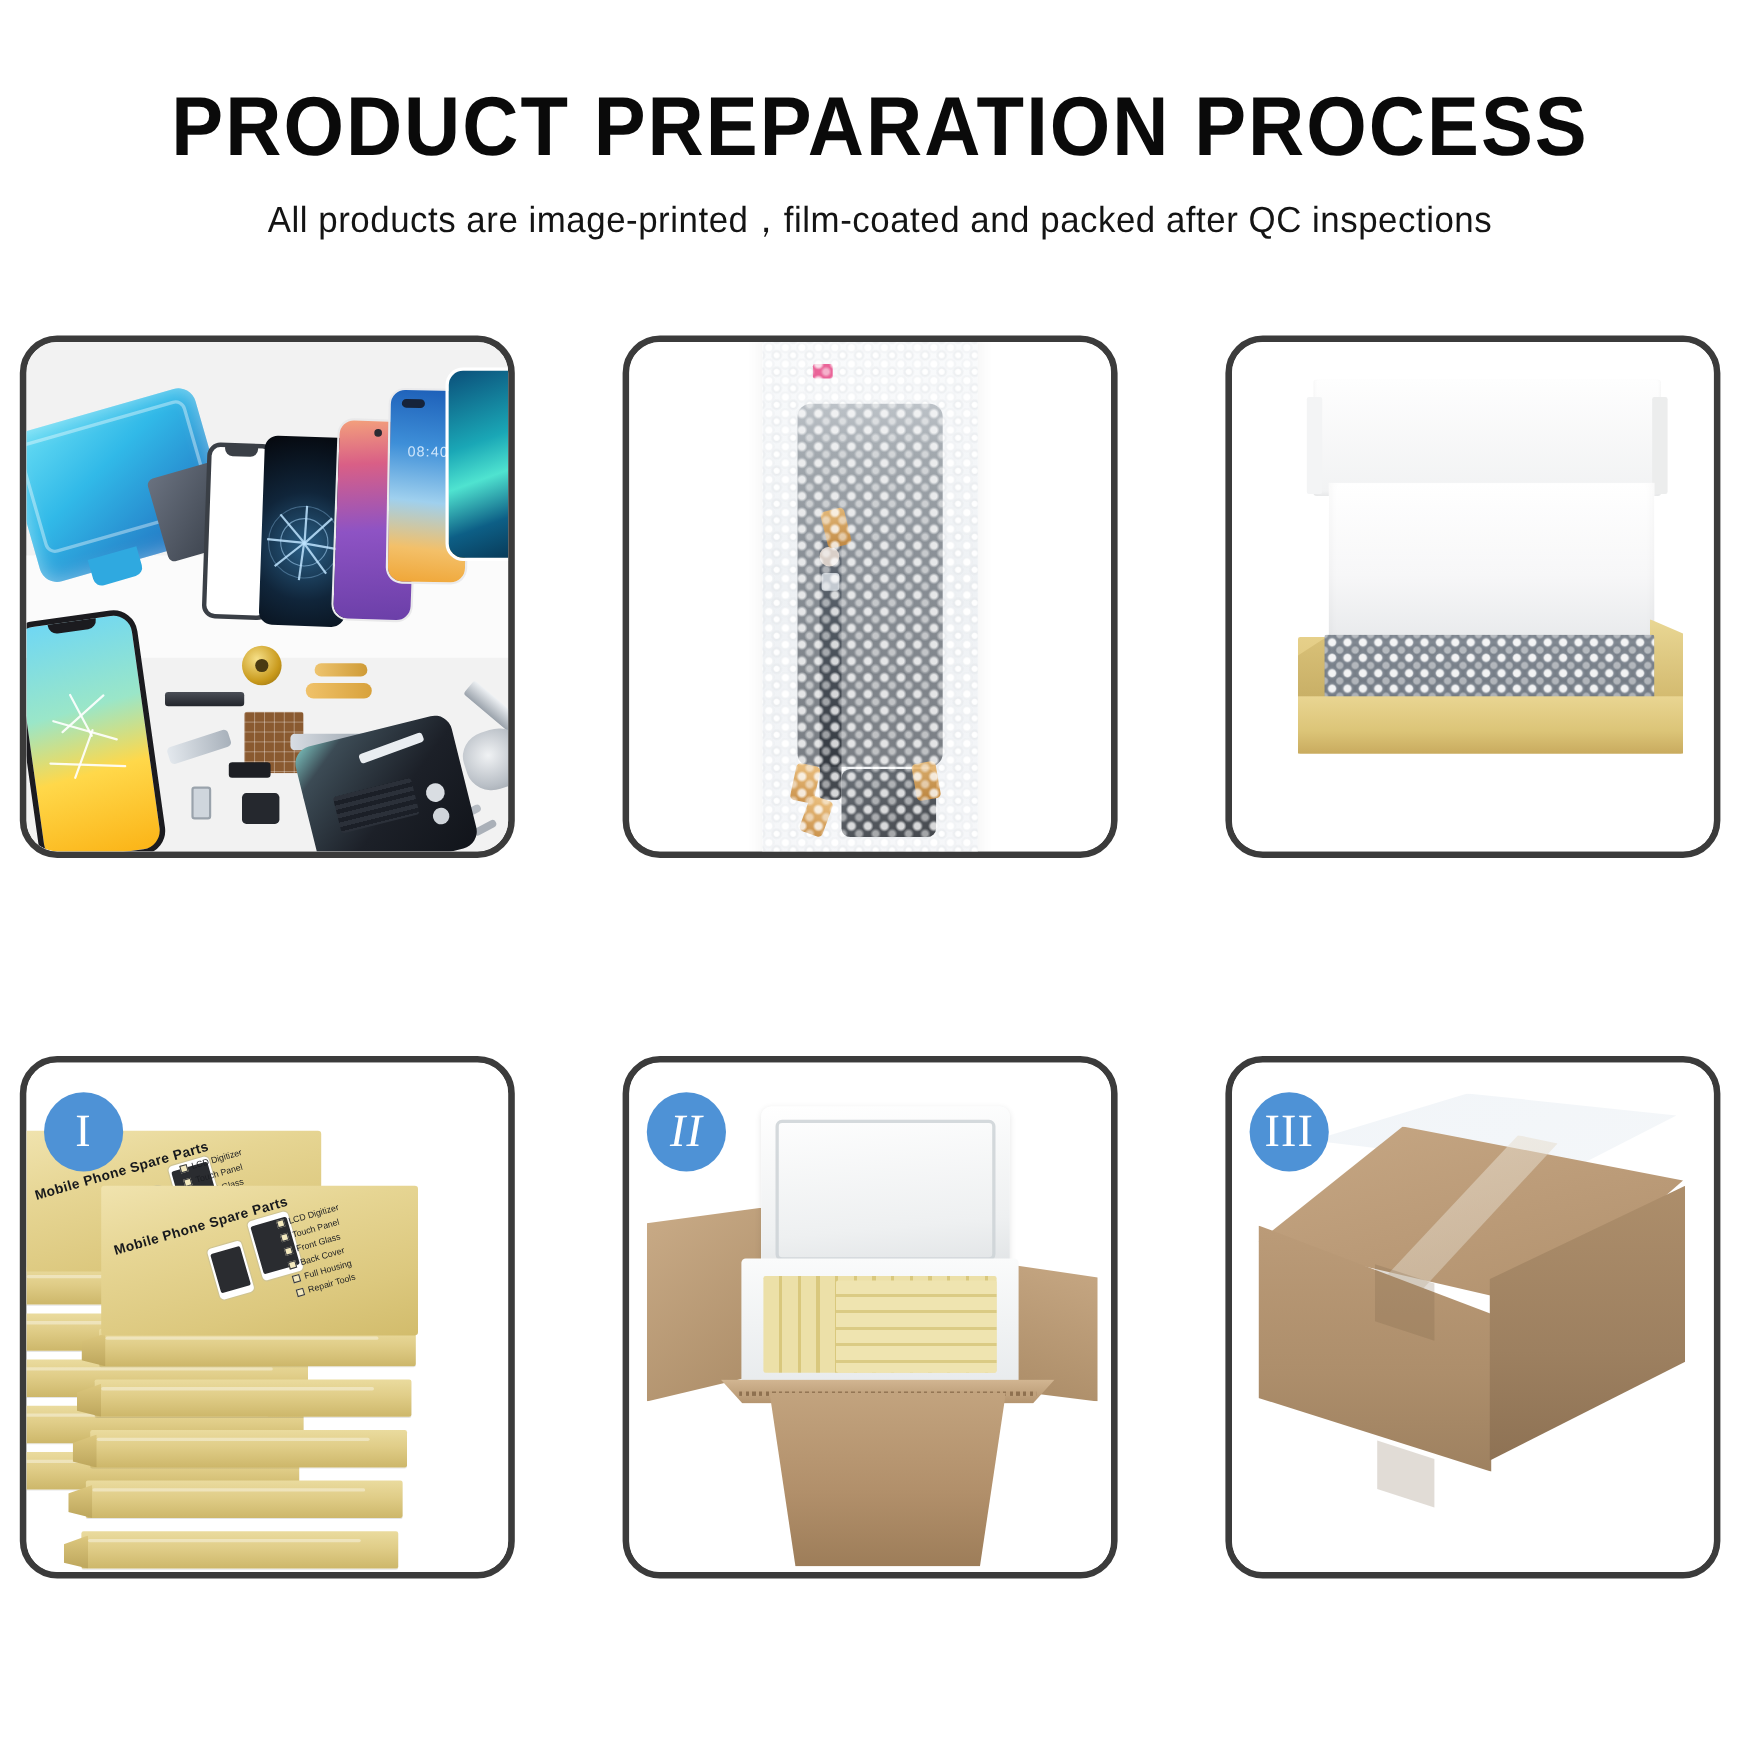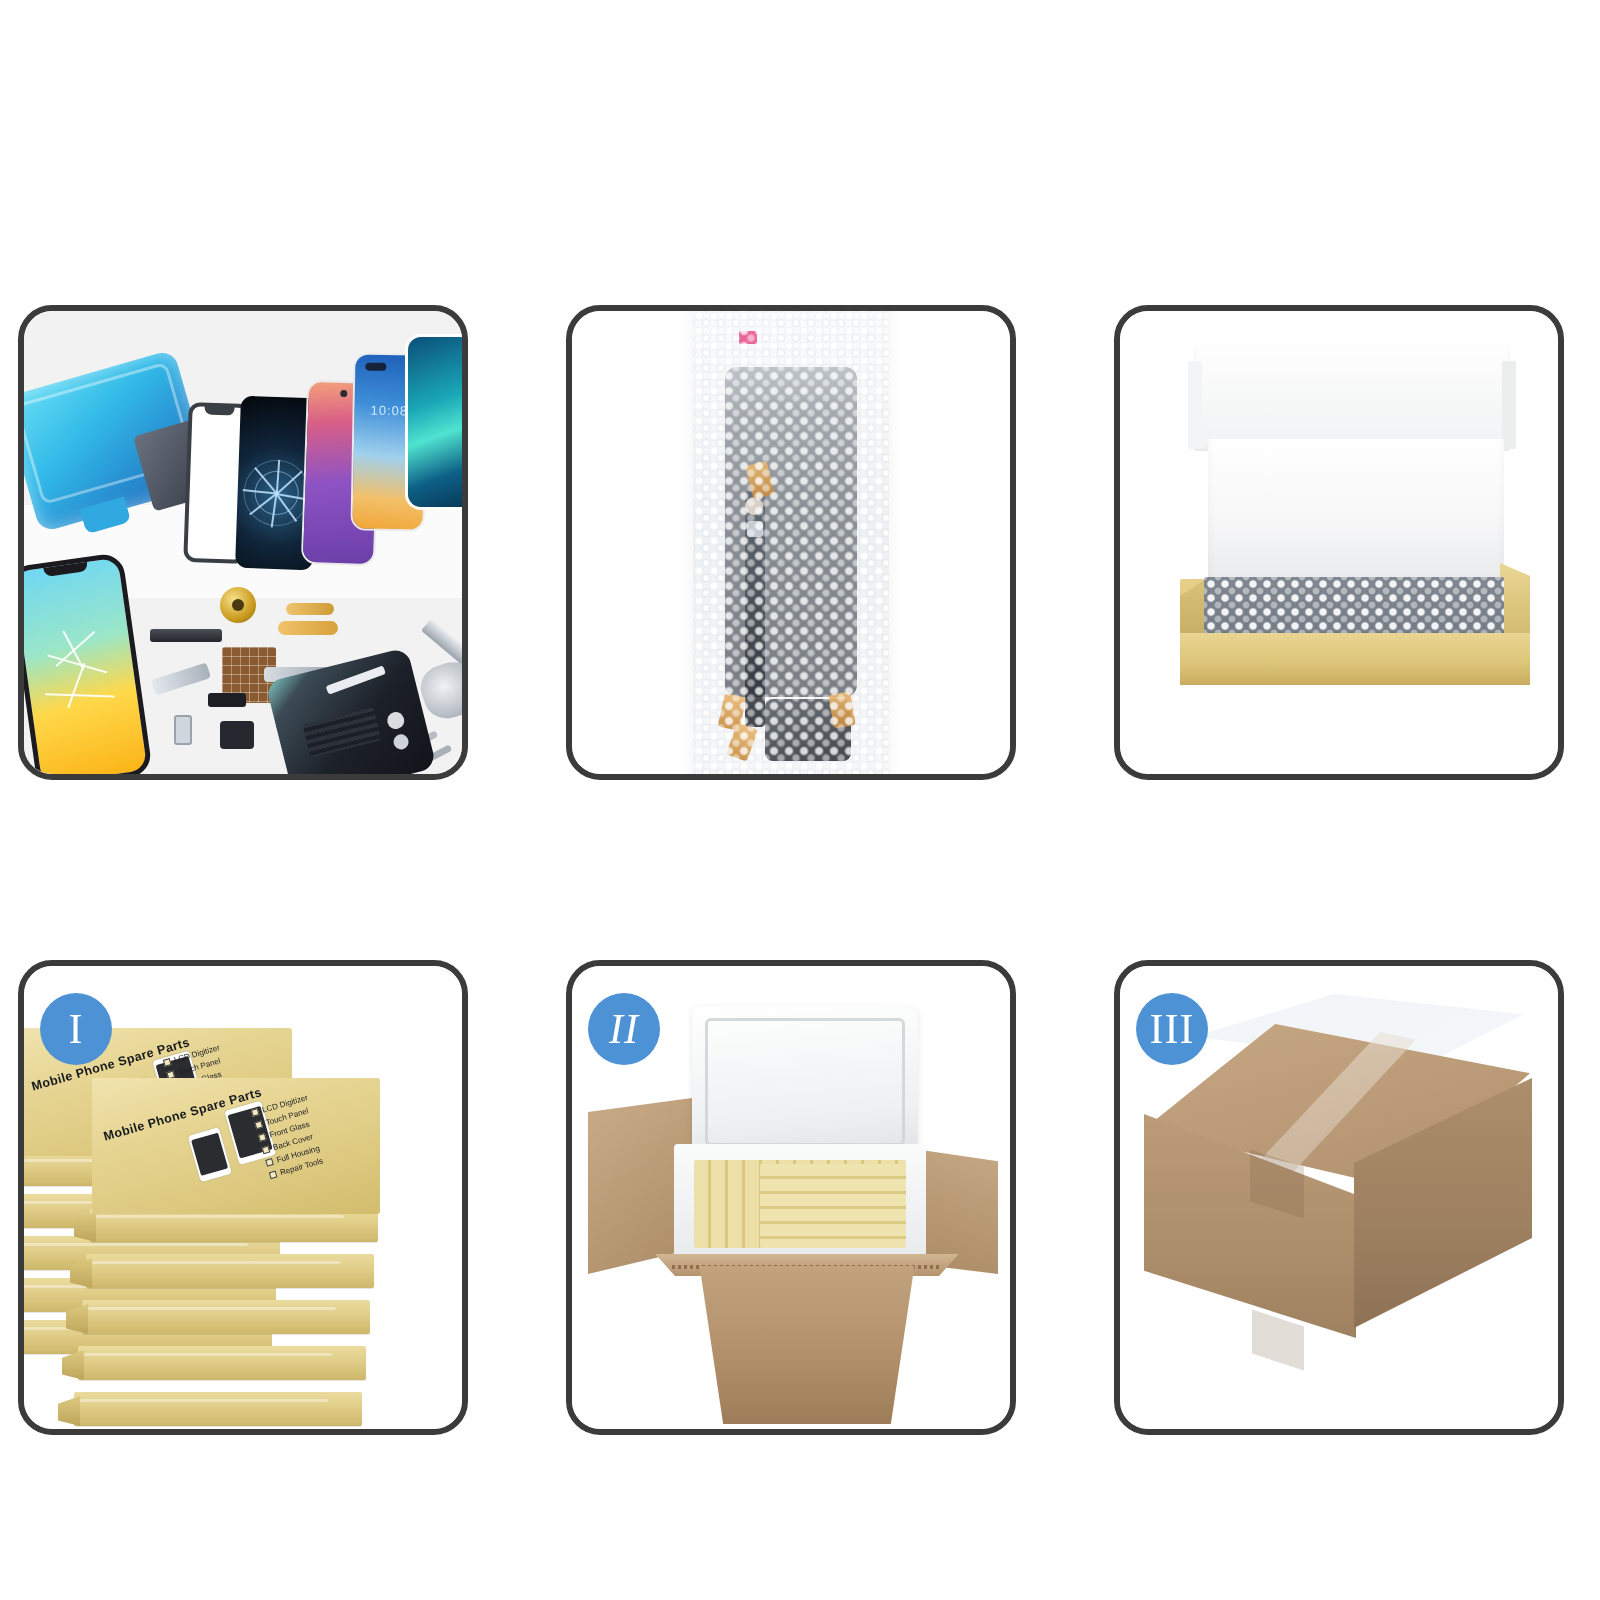--- a/index.html
+++ b/index.html
@@ -548,20 +548,24 @@
     position:absolute; left:52px; top:28px; width:352px; height:126px;
     background:linear-gradient(150deg,rgba(240,244,248,.9),rgba(225,232,238,.35));
     clip-path:polygon(46% 0,100% 16%,72% 56%,6% 34%);
   }
 </style>
 </head>
 <body>
 
 <div class="page">
 
+  <div class="header">
+    <div class="title">PRODUCT PREPARATION PROCESS</div>
+    <div class="subtitle">All products are image-printed，film-coated and packed after QC inspections</div>
+  </div>
 
   <div class="grid">
 
     <div class="panel p1">
       <div class="inner">
         <div class="scene1">
           <div class="bandlight"></div>
 
           <div class="sheet-blue"></div>
           <div class="assy-dark"></div>
@@ -583,21 +587,21 @@
               <i style="transform:rotate(272deg)"></i>
               <i style="transform:rotate(316deg)"></i>
             </div>
           </div>
 
           <div class="ph-purple">
               <div class="cam"></div>
             </div>
           <div class="ph-blue">
             <div class="pill"></div>
-              <div class="clock">10:08</div>
+              <div class="clock">08:40</div>
           </div>
           <div class="ph-teal"></div>
 
           <div class="ph-crack">
             <div class="notch2"></div>
             <span class="cr" style="left:22%;top:40%;width:62px;transform:rotate(24deg)"></span>
             <span class="cr" style="left:28%;top:46%;width:52px;transform:rotate(-34deg)"></span>
             <span class="cr" style="left:14%;top:58%;width:70px;transform:rotate(10deg)"></span>
             <span class="cr" style="left:40%;top:30%;width:44px;transform:rotate(70deg)"></span>
             <span class="cr" style="left:34%;top:66%;width:48px;transform:rotate(-62deg)"></span>

